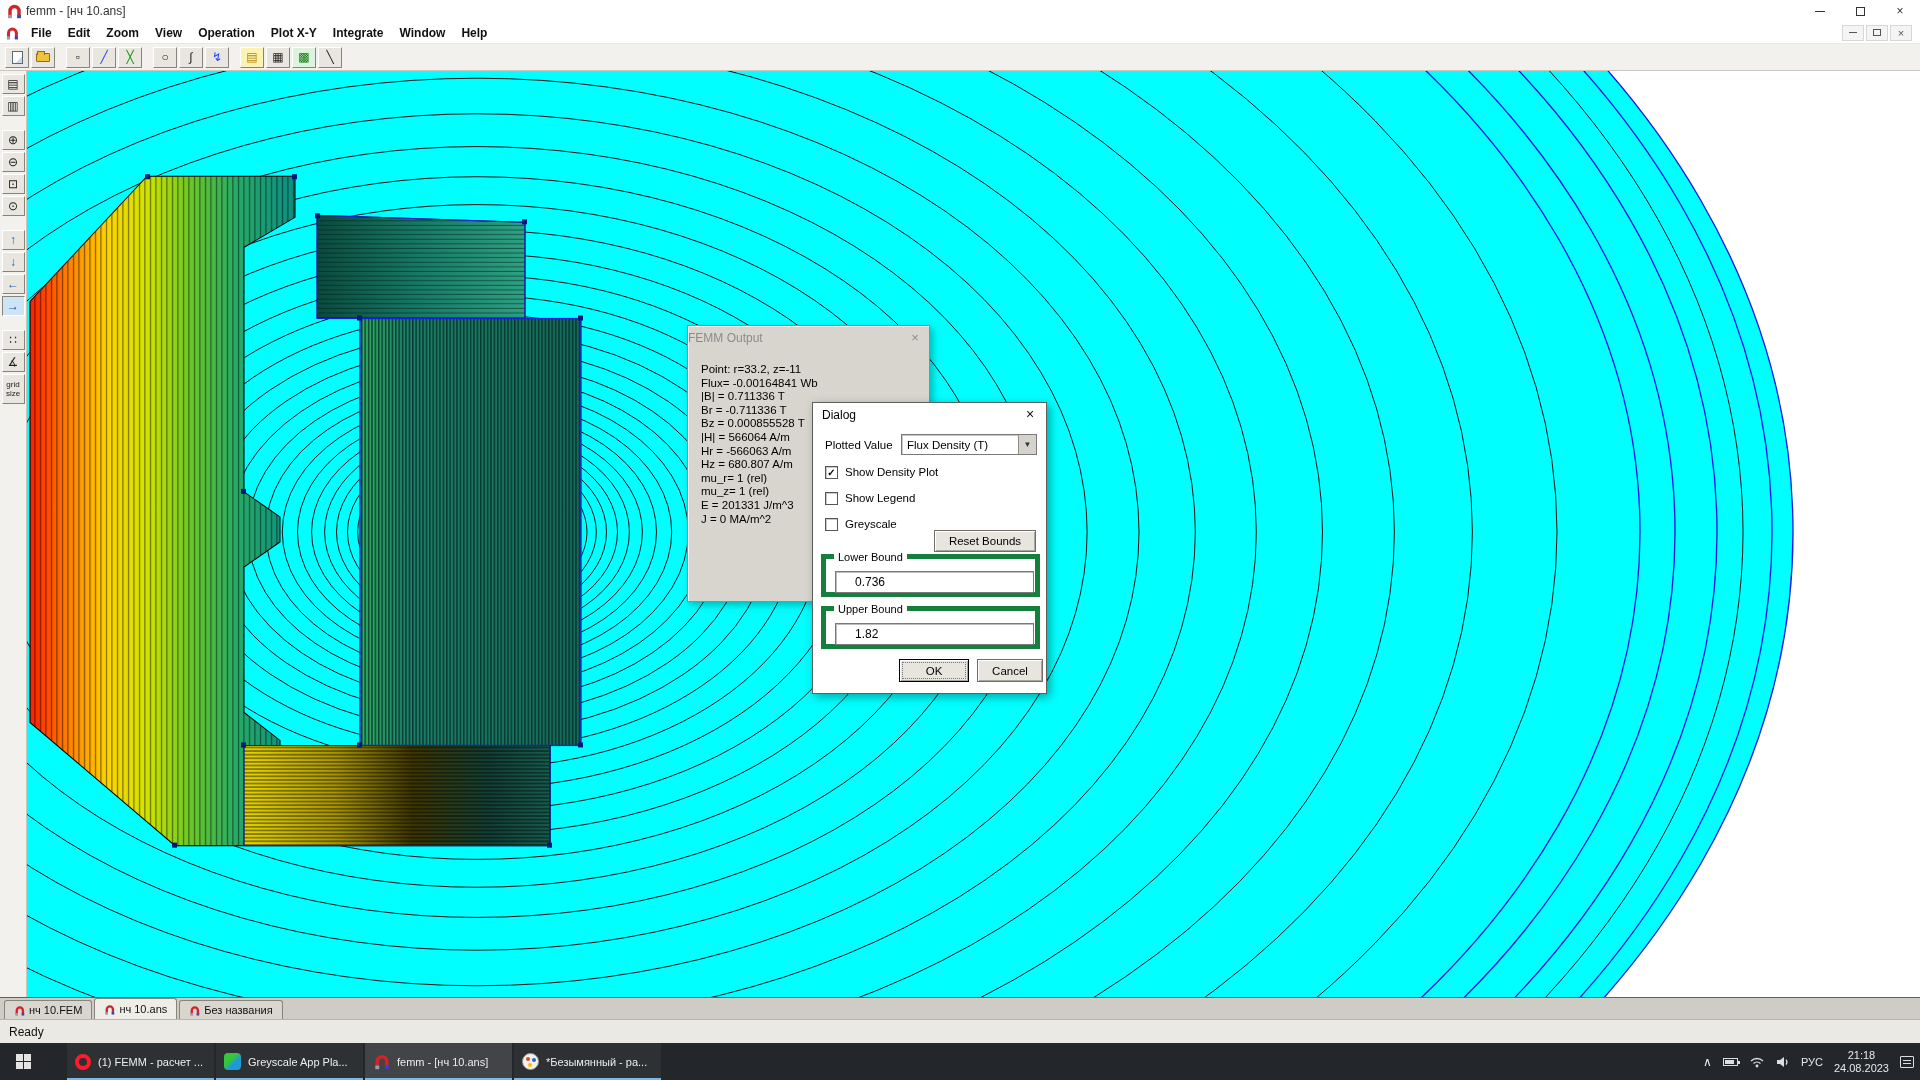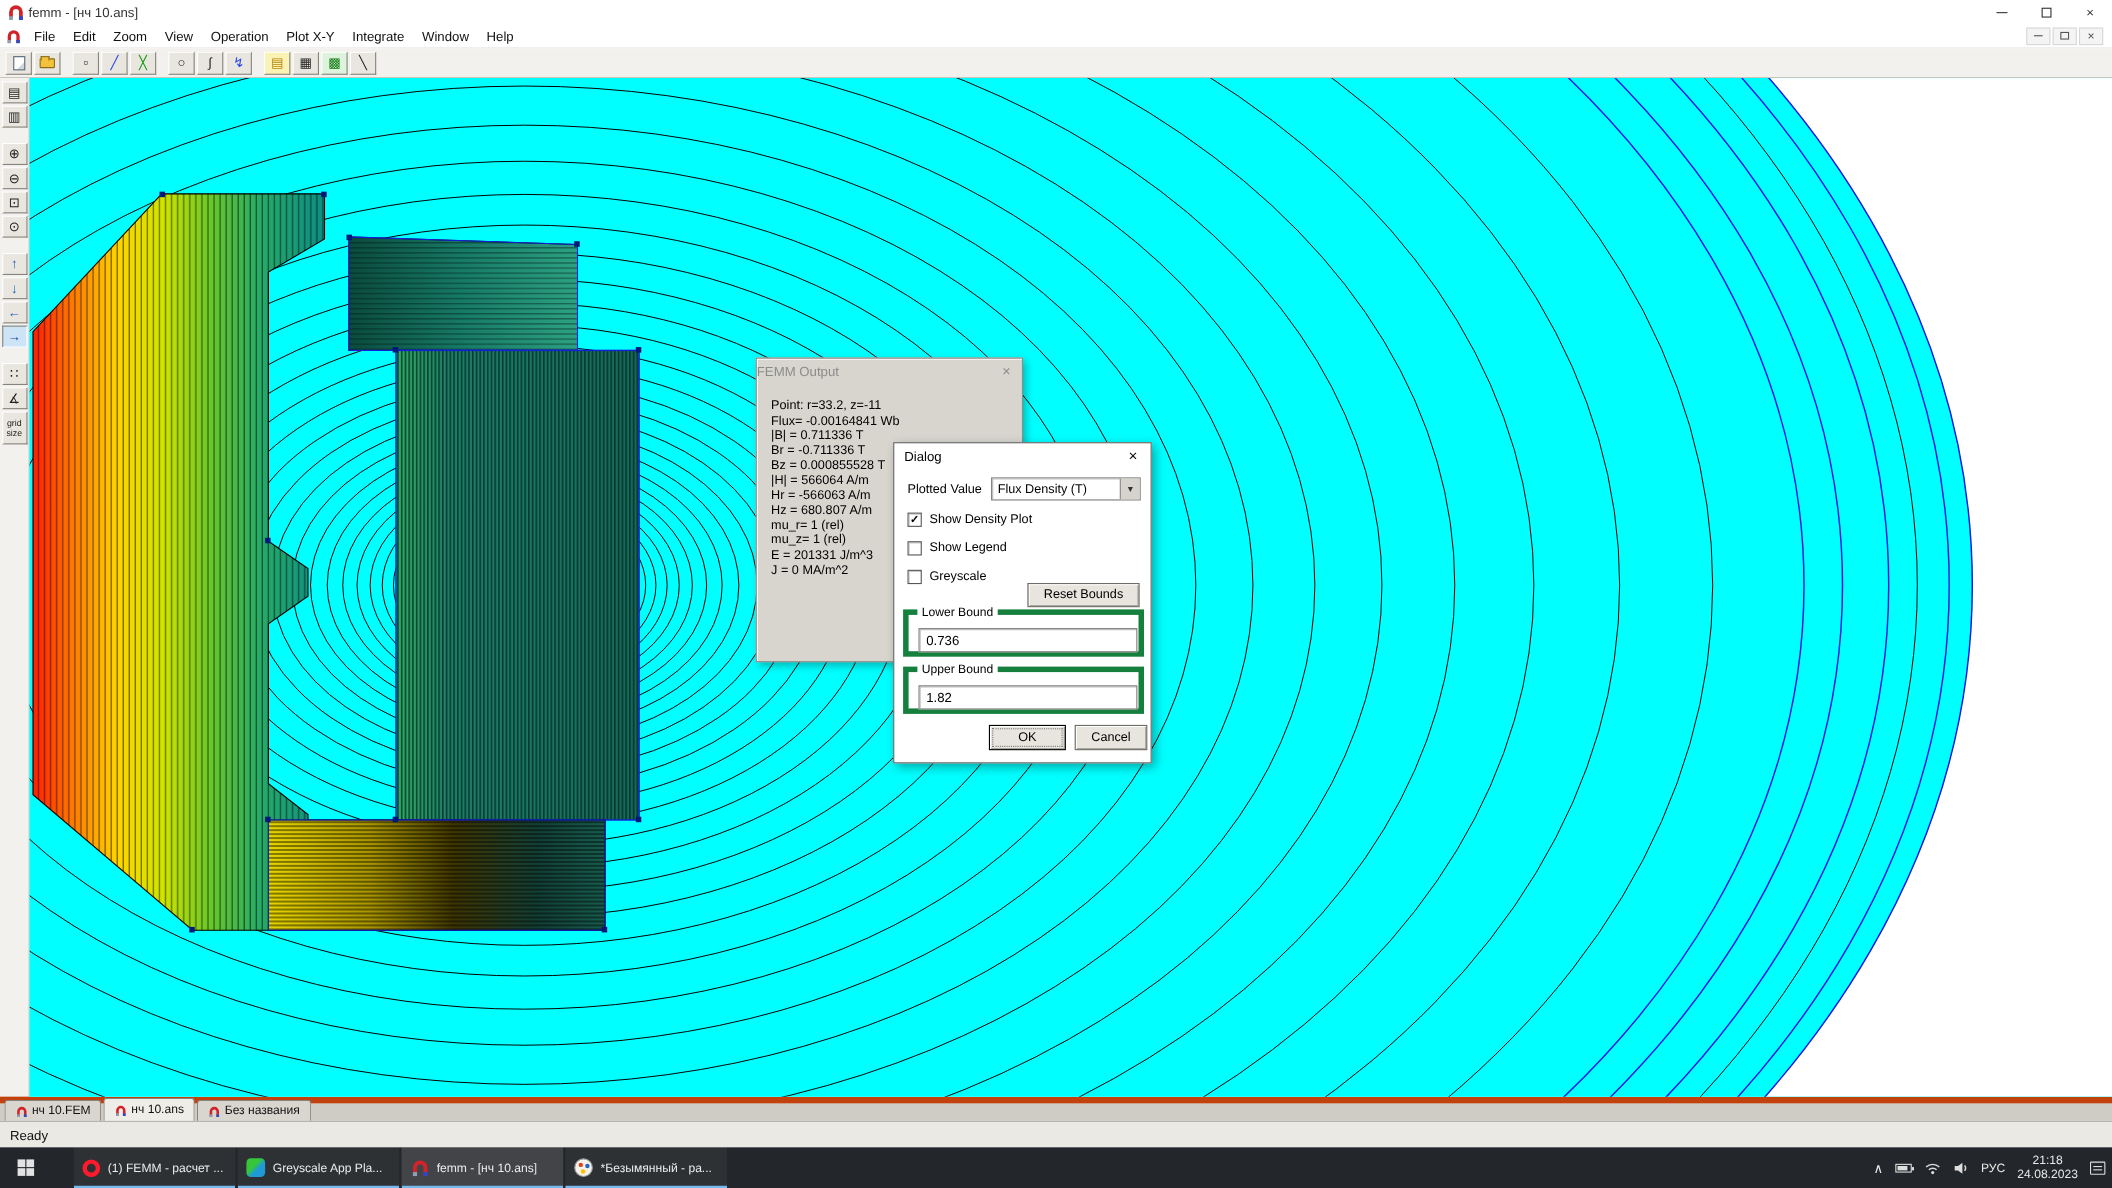--- a/index.html
+++ b/index.html
@@ -11,21 +11,21 @@
 .titlebar .appicon{width:16px;height:16px;margin:0 4px 0 6px;}
 .tb-title{font-size:12px;color:#333;}
 .tb-controls{margin-left:auto;display:flex;height:100%;}
 .tb-btn{width:40px;height:100%;display:flex;align-items:center;justify-content:center;color:#333;font-size:12px;}
 .glyph-min{width:10px;height:1px;background:#333;display:inline-block;}
 .glyph-max{width:9px;height:9px;border:1px solid #333;display:inline-block;}
 
 
 .menubar{height:22px;background:#fff;display:flex;align-items:center;font-size:12px;color:#111;border-bottom:1px solid #e8e8e8;flex:0 0 auto;}
 .menubar .mdiicon{width:14px;height:14px;margin:0 4px 0 5px;}
-.menu-item{padding:3px 8px;}
+.menu-item{padding:3px 8px;font-weight:bold;}
 .mdi-controls{margin-left:auto;display:flex;align-items:center;gap:2px;padding-right:8px;}
 .mdi-btn{width:22px;height:16px;display:flex;align-items:center;justify-content:center;color:#555;font-size:11px;border:1px solid #d7d7d7;background:#f4f4f4;}
 .glyph-min-s{width:8px;height:1px;background:#555;display:inline-block;}
 .glyph-max-s{width:8px;height:7px;border:1px solid #555;display:inline-block;}
 
 
 .toolbar{height:27px;background:#f2f1ee;display:flex;align-items:center;gap:2px;padding-left:5px;border-bottom:1px solid #c9c6bf;flex:0 0 auto;}
 .tbtn{width:24px;height:21px;background:#e9e6df;border:1px solid;border-color:#fff #87847c #87847c #fff;font-size:12px;display:flex;align-items:center;justify-content:center;color:#222;}
 .tbtn .pageicon{width:11px;height:13px;background:linear-gradient(135deg,#fff 70%,#cfd6dd 70%);border:1px solid #5a6b7a;display:inline-block;}
 .tbtn .foldericon{width:14px;height:9px;background:#f3c23c;border:1px solid #8a6d1d;border-radius:1px;position:relative;display:inline-block;}
@@ -60,28 +60,28 @@
 .d-label{position:absolute;left:12px;top:36px;}
 .combo{position:absolute;left:88px;top:31px;width:136px;height:21px;border:1px solid #7a7a7a;background:#fff;display:flex;align-items:center;box-shadow:inset 1px 1px 0 #c6c6c6;}
 .combo .combo-text{flex:1;padding-left:5px;font-size:11.5px;white-space:nowrap;overflow:hidden;}
 .combo .combo-arrow{width:18px;height:100%;background:#d6d3cd;border-left:1px solid #8f8d88;display:flex;align-items:center;justify-content:center;font-size:8px;color:#333;}
 .chk-row{position:absolute;left:12px;display:flex;align-items:center;gap:7px;height:14px;}
 .chk{width:13px;height:13px;border:1px solid #55555a;background:#fff;display:flex;align-items:center;justify-content:center;font-size:10px;font-weight:bold;box-shadow:inset 1px 1px 0 #c8c8c8;}
 .btn95{background:#e8e5df;border:1px solid #6f6d68;box-shadow:inset 1px 1px 0 #fff,inset -1px -1px 0 #a9a69f;font-size:11.5px;color:#000;display:flex;align-items:center;justify-content:center;}
 .reset-btn{position:absolute;left:121px;top:127px;width:102px;height:22px;}
 .groupbox{position:absolute;left:8px;width:219px;height:43px;border:5px solid #15803d;box-shadow:inset 1px 1px 0 #fff;}
 .groupbox .g-legend{position:absolute;top:-8px;left:8px;background:#fff;padding:0 4px;font-size:11px;}
-.groupbox input{position:absolute;left:9px;top:12px;width:199px;height:22px;border:1px solid #7a7a7a;box-shadow:inset 1px 1px 0 #bdbdbd;padding-left:6px;font-size:12px;font-family:"Liberation Sans",sans-serif;}
+.groupbox input{position:absolute;left:9px;top:12px;width:199px;height:22px;border:1px solid #7a7a7a;box-shadow:inset 1px 1px 0 #bdbdbd;padding-left:19px;font-size:12px;font-family:"Liberation Sans",sans-serif;}
 .gb-lower{top:151px;}
 .gb-upper{top:203px;}
 .ok-btn{position:absolute;left:86px;top:256px;width:70px;height:23px;border:1px solid #000;outline:1px dotted #777;outline-offset:-4px;}
 .cancel-btn{position:absolute;left:164px;top:256px;width:66px;height:23px;}
 
 
-.tabbar{height:22px;background:#cfccc5;border-top:6px solid #c2410c;display:flex;align-items:flex-end;gap:2px;padding-left:4px;flex:0 0 auto;}
+.tabbar{height:22px;background:#cfccc5;border-top:1px solid #c2410c;display:flex;align-items:flex-end;gap:2px;padding-left:4px;flex:0 0 auto;}
 .tab{height:19px;display:flex;align-items:center;gap:4px;padding:0 9px;font-size:11px;color:#111;background:#d9d6cf;border:1px solid #87847c;border-bottom:none;border-radius:3px 3px 0 0;}
 .tab.active{background:#efede8;height:21px;}
 .tab svg{flex:0 0 auto;}
 
 
 .statusbar{height:24px;background:#ebe9e4;border-top:1px solid #b7b4ad;font-size:12px;color:#111;display:flex;align-items:center;padding-left:9px;flex:0 0 auto;}
 
 
 .taskbar{height:37px;background:#23262a;display:flex;align-items:stretch;color:#e8e8e8;flex:0 0 auto;}
 .start-btn{width:46px;display:flex;align-items:center;justify-content:center;}

